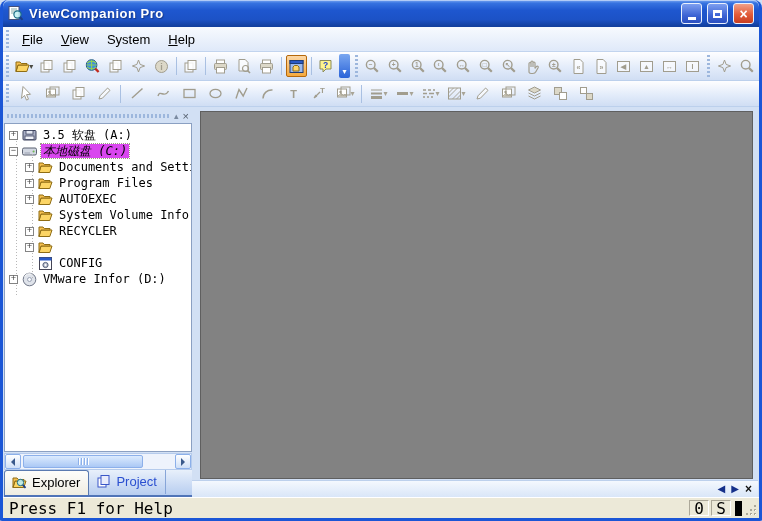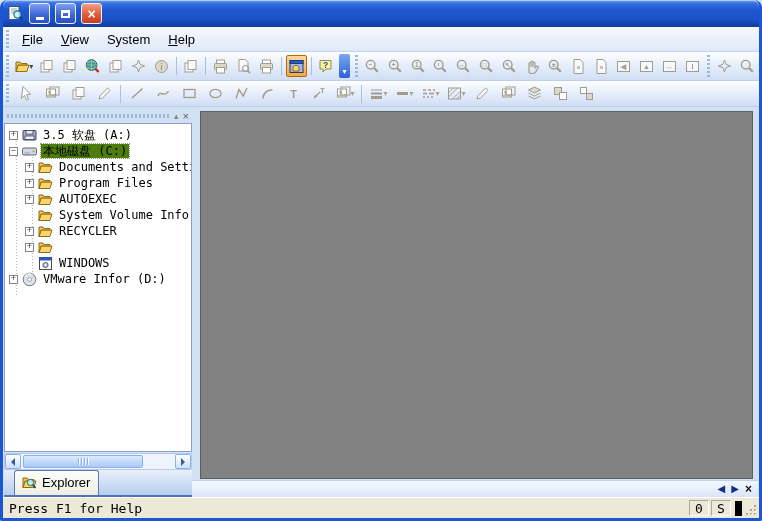--- a/index.html
+++ b/index.html
@@ -51,55 +51,55 @@
     font-family:"DejaVu Sans Mono","Liberation Mono","DejaVu Sans",monospace;font-size:12px;
     padding-top:3px;box-sizing:border-box;}
   .guide{position:absolute;width:1px;background:repeating-linear-gradient(180deg,#b8b8b8 0 1px,rgba(0,0,0,0) 1px 3px);}
   .trow{height:16px;display:flex;align-items:center;white-space:nowrap;}
   .texp{width:9px;height:9px;flex:0 0 9px;border:1px solid #848484;background:#fff;color:#444;
     font-size:9px;line-height:7px;text-align:center;margin-right:3px;box-sizing:border-box;
     font-family:"Liberation Mono",monospace;position:relative;z-index:2;}
   .texp-sp{width:12px;flex:0 0 12px;}
   .tico{width:17px;height:16px;flex:0 0 17px;margin-right:3px;display:flex;align-items:center;}
   .tlabel{padding:0 2px;line-height:14px;text-align:right;}
-  .tlabel.sel{background:#4d7c0f;outline:1px dotted #9b9a80;}
+  .tlabel.sel{background:#d946ef;outline:1px dotted #9b9a80;font-style:italic;}
   
   .hscroll{height:17px;flex:0 0 17px;margin-top:1px;background:#eef3fc;border:1px solid #b5cbec;
     box-sizing:border-box;display:flex;position:relative;}
   .sb-btn{width:16px;height:100%;background:linear-gradient(180deg,#fff,#cfe0f8);
     border:1px solid #8cb0ea;border-radius:2px;box-sizing:border-box;display:flex;
     align-items:center;justify-content:center;}
   .sb-left{margin-right:auto;}
   .tri-l{width:0;height:0;border:4px solid rgba(0,0,0,0);border-right-color:#3a5a8c;margin-left:-4px;}
   .tri-r{width:0;height:0;border:4px solid rgba(0,0,0,0);border-left-color:#3a5a8c;margin-right:-4px;}
   .sb-thumb{position:absolute;left:18px;top:1px;bottom:1px;width:118px;border:1px solid #8cb0ea;
     border-radius:2px;background:linear-gradient(180deg,#dcebfe,#aac8f5);display:flex;
     align-items:center;justify-content:center;gap:2px;}
   .ridge{width:1px;height:7px;background:#8cb0ea;box-shadow:1px 0 0 #fff;}
   
   .tab-strip{height:27px;flex:0 0 27px;display:flex;align-items:flex-end;
     background:linear-gradient(180deg,#e8f0fb,#b7cdf0);border-bottom:2px solid #4f74b8;
-    padding-left:10px;box-sizing:border-box;}
+    padding-left:0;box-sizing:border-box;}
   .tab{display:flex;align-items:center;gap:4px;padding:3px 8px 4px 6px;cursor:default;}
   .tab.active{background:linear-gradient(180deg,#fdfdfb,#efede2);border:1px solid #5a7ab0;
     border-bottom:none;border-radius:3px 3px 0 0;color:#000;}
   .tab.inactive{color:#2a4fd0;border-right:1px solid #87a5d8;margin-bottom:1px;}
   
   .doc-area{flex:1;position:relative;min-width:0;}
   .canvas{position:absolute;left:8px;right:5px;top:2px;bottom:18px;background:#828282;
     border:1px solid #5f5f5f;}
   .doc-nav{position:absolute;left:0;right:0;bottom:0;height:16px;display:flex;align-items:center;
     justify-content:flex-end;gap:6px;padding-right:6px;
     background:linear-gradient(180deg,#f4f8fe,#d9e6f8);border-top:1px solid #bdd0ec;}
   .dn-btn{color:#15308a;font-size:10px;line-height:1;cursor:default;}
   .dn-close{color:#111;font-size:12px;font-weight:bold;}
   
   .statusbar{height:20px;flex:0 0 20px;background:#ece9d8;display:flex;align-items:center;
     border-top:1px solid #fff;font-family:"DejaVu Sans Mono","Liberation Mono",monospace;
-    font-size:13px;color:#000;}
+    font-size:16px;color:#000;}
   .status-msg{flex:1;padding-left:6px;white-space:nowrap;}
   .status-pane{height:16px;min-width:20px;padding:0 4px;margin-right:2px;display:flex;
     align-items:center;justify-content:center;
     border:1px solid;border-color:#aca899 #fff #fff #aca899;box-sizing:border-box;}
   .caret-block{width:7px;height:15px;background:#000;margin:0 2px;}
   .size-grip{width:15px;height:15px;align-self:flex-end;}
   svg{display:block;}
 </style>
 </head>
 <body>
@@ -108,20 +108,21 @@
 
   <div class="titlebar">
     <span>
       <svg width="17" height="17" viewBox="0 0 17 17">
         <rect x="2" y="1.5" width="10" height="13" fill="#fff" stroke="#44507a"></rect>
         <path d="M4 4h6M4 6h6M4 8h3" stroke="#8aa" stroke-width="1"></path>
         <circle cx="10.5" cy="9.5" r="3.6" fill="#bfeef2" fill-opacity=".85" stroke="#1b6e86" stroke-width="1.2"></circle>
         <line x1="13" y1="12" x2="15.5" y2="14.8" stroke="#1b3e86" stroke-width="2"></line>
       </svg>
     </span>
+    <span class="title-text">ViewCompanion Pro</span>
     <span class="tb-ctl ctl-blue">
         <span class="min-glyph"></span>
       </span>
     <span class="tb-ctl ctl-blue">
         <span class="max-glyph"></span>
       </span>
     <span class="tb-ctl ctl-red">
         <span class="x-glyph">×</span>
       </span>
   </div>
@@ -670,21 +671,21 @@
           <div class="trow" style="padding-left: 20px;">
             <span class="texp-sp"></span>
             <span class="tico">
               <svg width="17" height="17" viewBox="0 0 17 17">
                 <rect x="2.5" y="2.5" width="12" height="12" fill="#fff" stroke="#445"></rect>
                 <rect x="2.5" y="2.5" width="12" height="3" fill="#2a5ac8"></rect>
                 <circle cx="8.5" cy="10" r="2.6" fill="#b9bfcc" stroke="#55607a"></circle>
                 <circle cx="8.5" cy="10" r="1" fill="#fff"></circle>
               </svg>
             </span>
-            <span class="tlabel">WINDOWS</span>
+            <span class="tlabel">CONFIG</span>
           </div>
           <div class="trow" style="padding-left: 4px;">
             <span class="texp">+</span>
             <span class="tico">
               <svg width="17" height="17" viewBox="0 0 17 17">
                 <circle cx="8.5" cy="8.5" r="6.3" fill="#dfe3ea" stroke="#707788"></circle>
                 <circle cx="8.5" cy="8.5" r="2" fill="#f6f8fb" stroke="#9aa2b4"></circle>
                 <path d="M3.5 5.5a6 6 0 017-2.5" stroke="#fff" fill="none"></path>
               </svg>
             </span>
@@ -709,20 +710,29 @@
           <span class="tab active">
             <span>
               <svg width="17" height="17" viewBox="0 0 17 17">
                 <path d="M2 13.5L4 7h11l-2.2 6.5z" fill="#fcd565" stroke="#8f6d14"></path>
                 <path d="M2 13.5V4h4l1.3 1.5H13V7H4z" fill="#f5bf4f" stroke="#8f6d14"></path>
                 <circle cx="9.5" cy="8.5" r="3.2" fill="#bfeef2" fill-opacity=".9" stroke="#1b6e86"></circle>
                 <line x1="11.8" y1="10.8" x2="14.5" y2="13.8" stroke="#1b3e86" stroke-width="1.8"></line>
               </svg>
             </span>
             <span>Explorer</span>
+          </span>
+          <span class="tab inactive">
+            <span>
+              <svg width="17" height="17" viewBox="0 0 17 17">
+                <rect x="3" y="5" width="8" height="9" fill="#fff" stroke="#3a57c8"></rect>
+                <rect x="6" y="2.5" width="8" height="9" fill="#e8ecfc" stroke="#3a57c8"></rect>
+              </svg>
+            </span>
+            <span>Project</span>
           </span>
         </div>
     </div>
 
     <div class="doc-area">
       <div class="canvas"></div>
       <div class="doc-nav">
         <span class="dn-btn">◀</span>
         <span class="dn-btn">▶</span>
         <span class="dn-btn dn-close">×</span>

